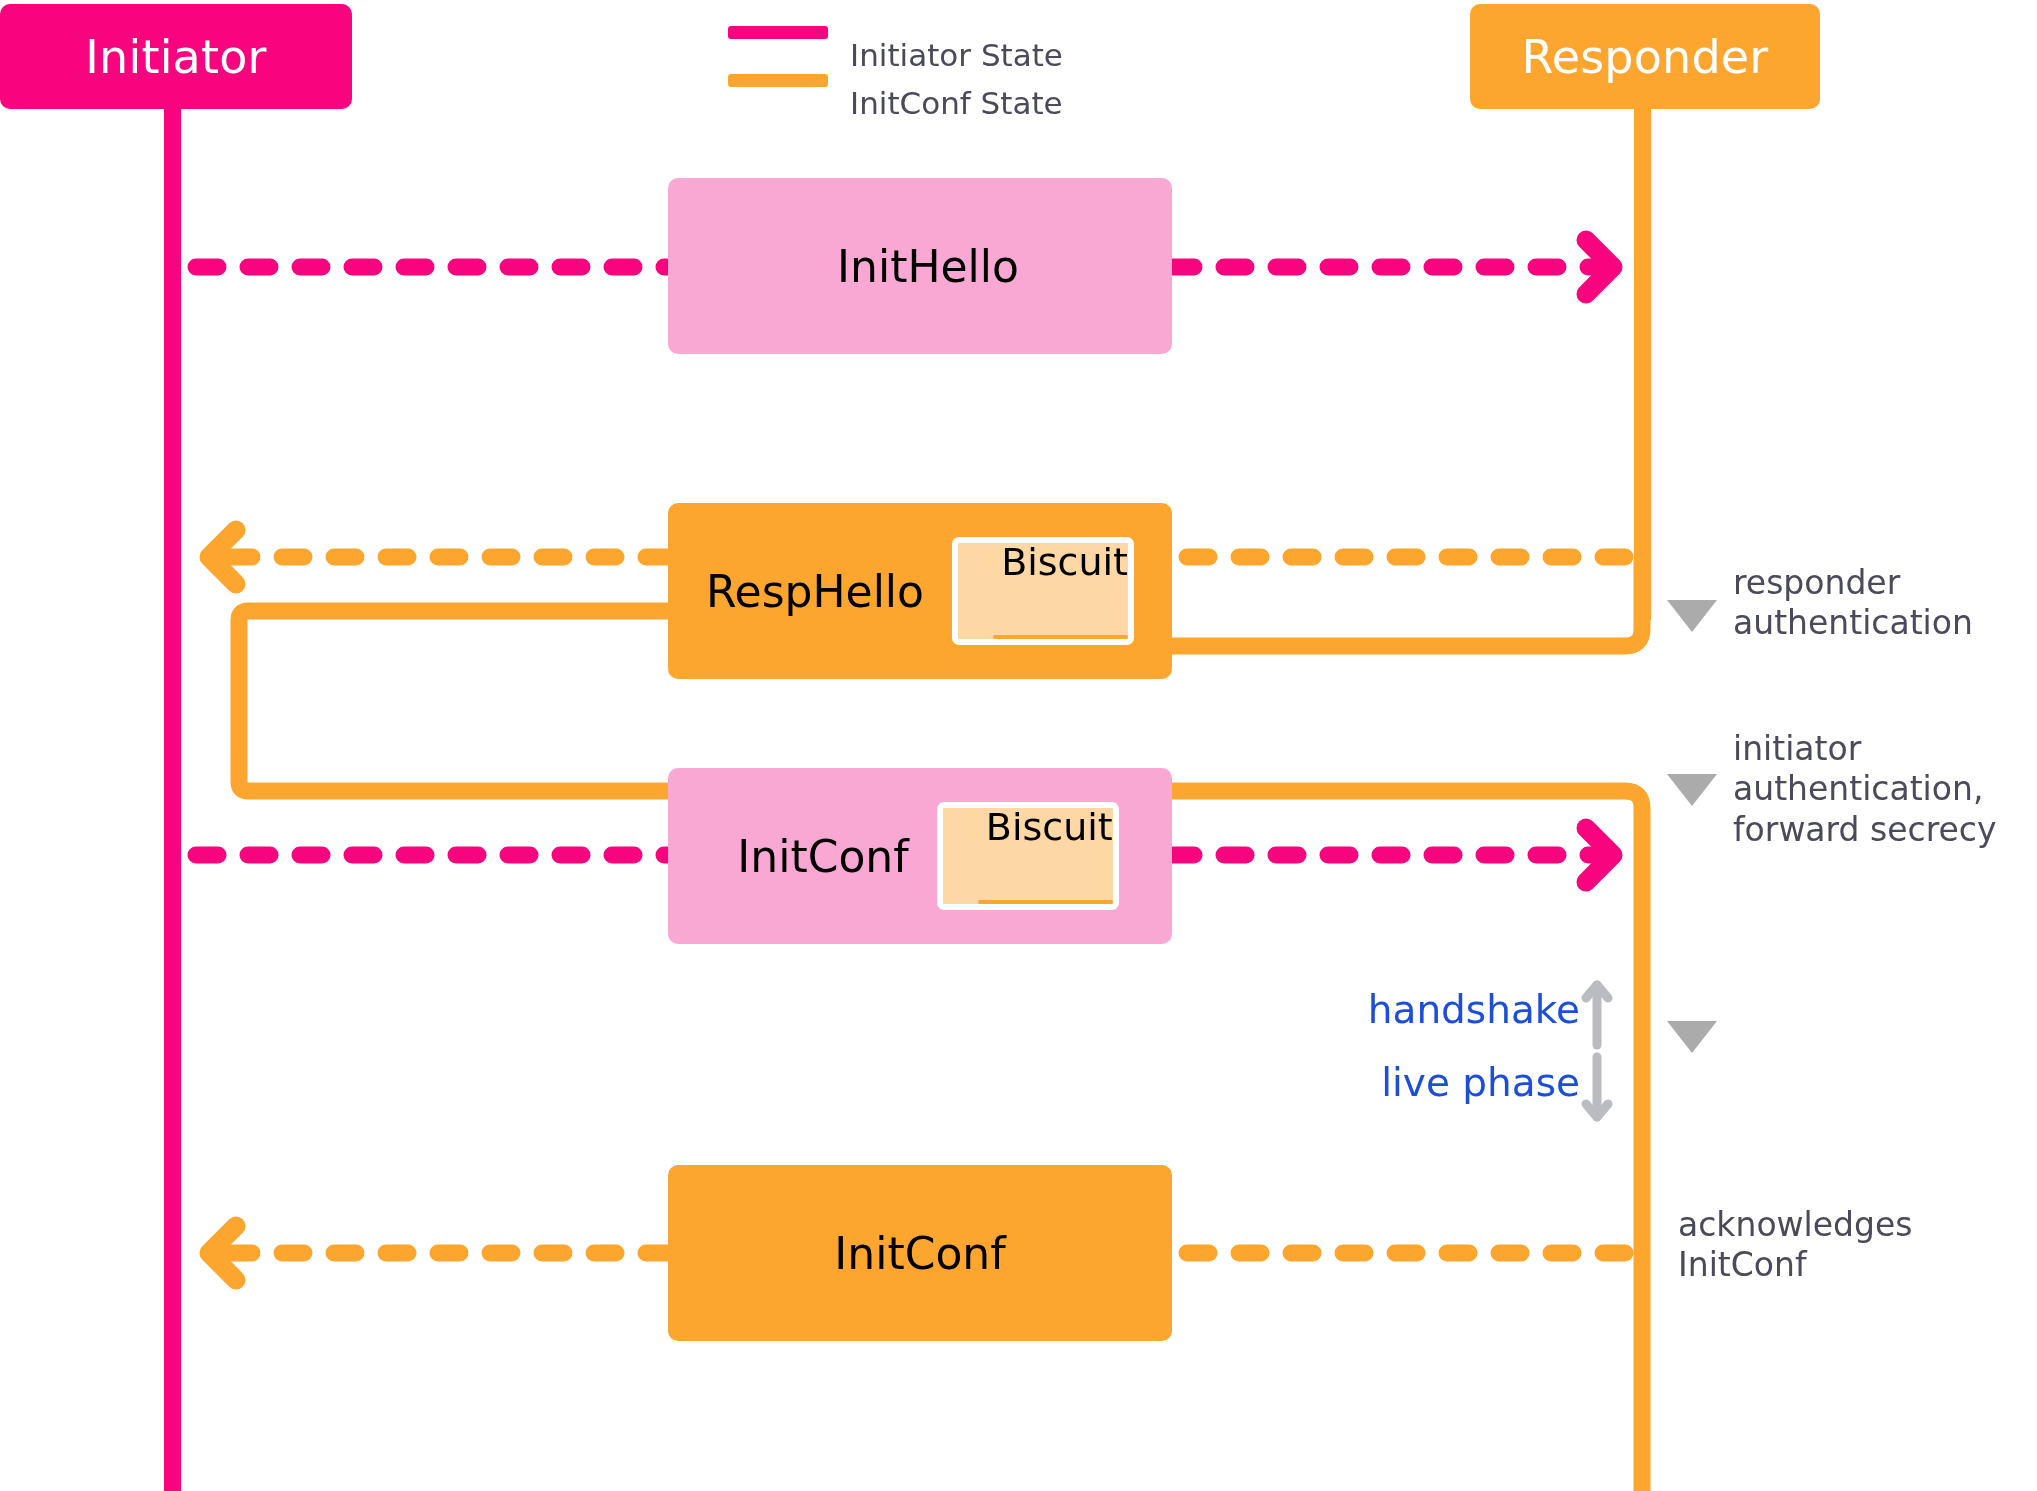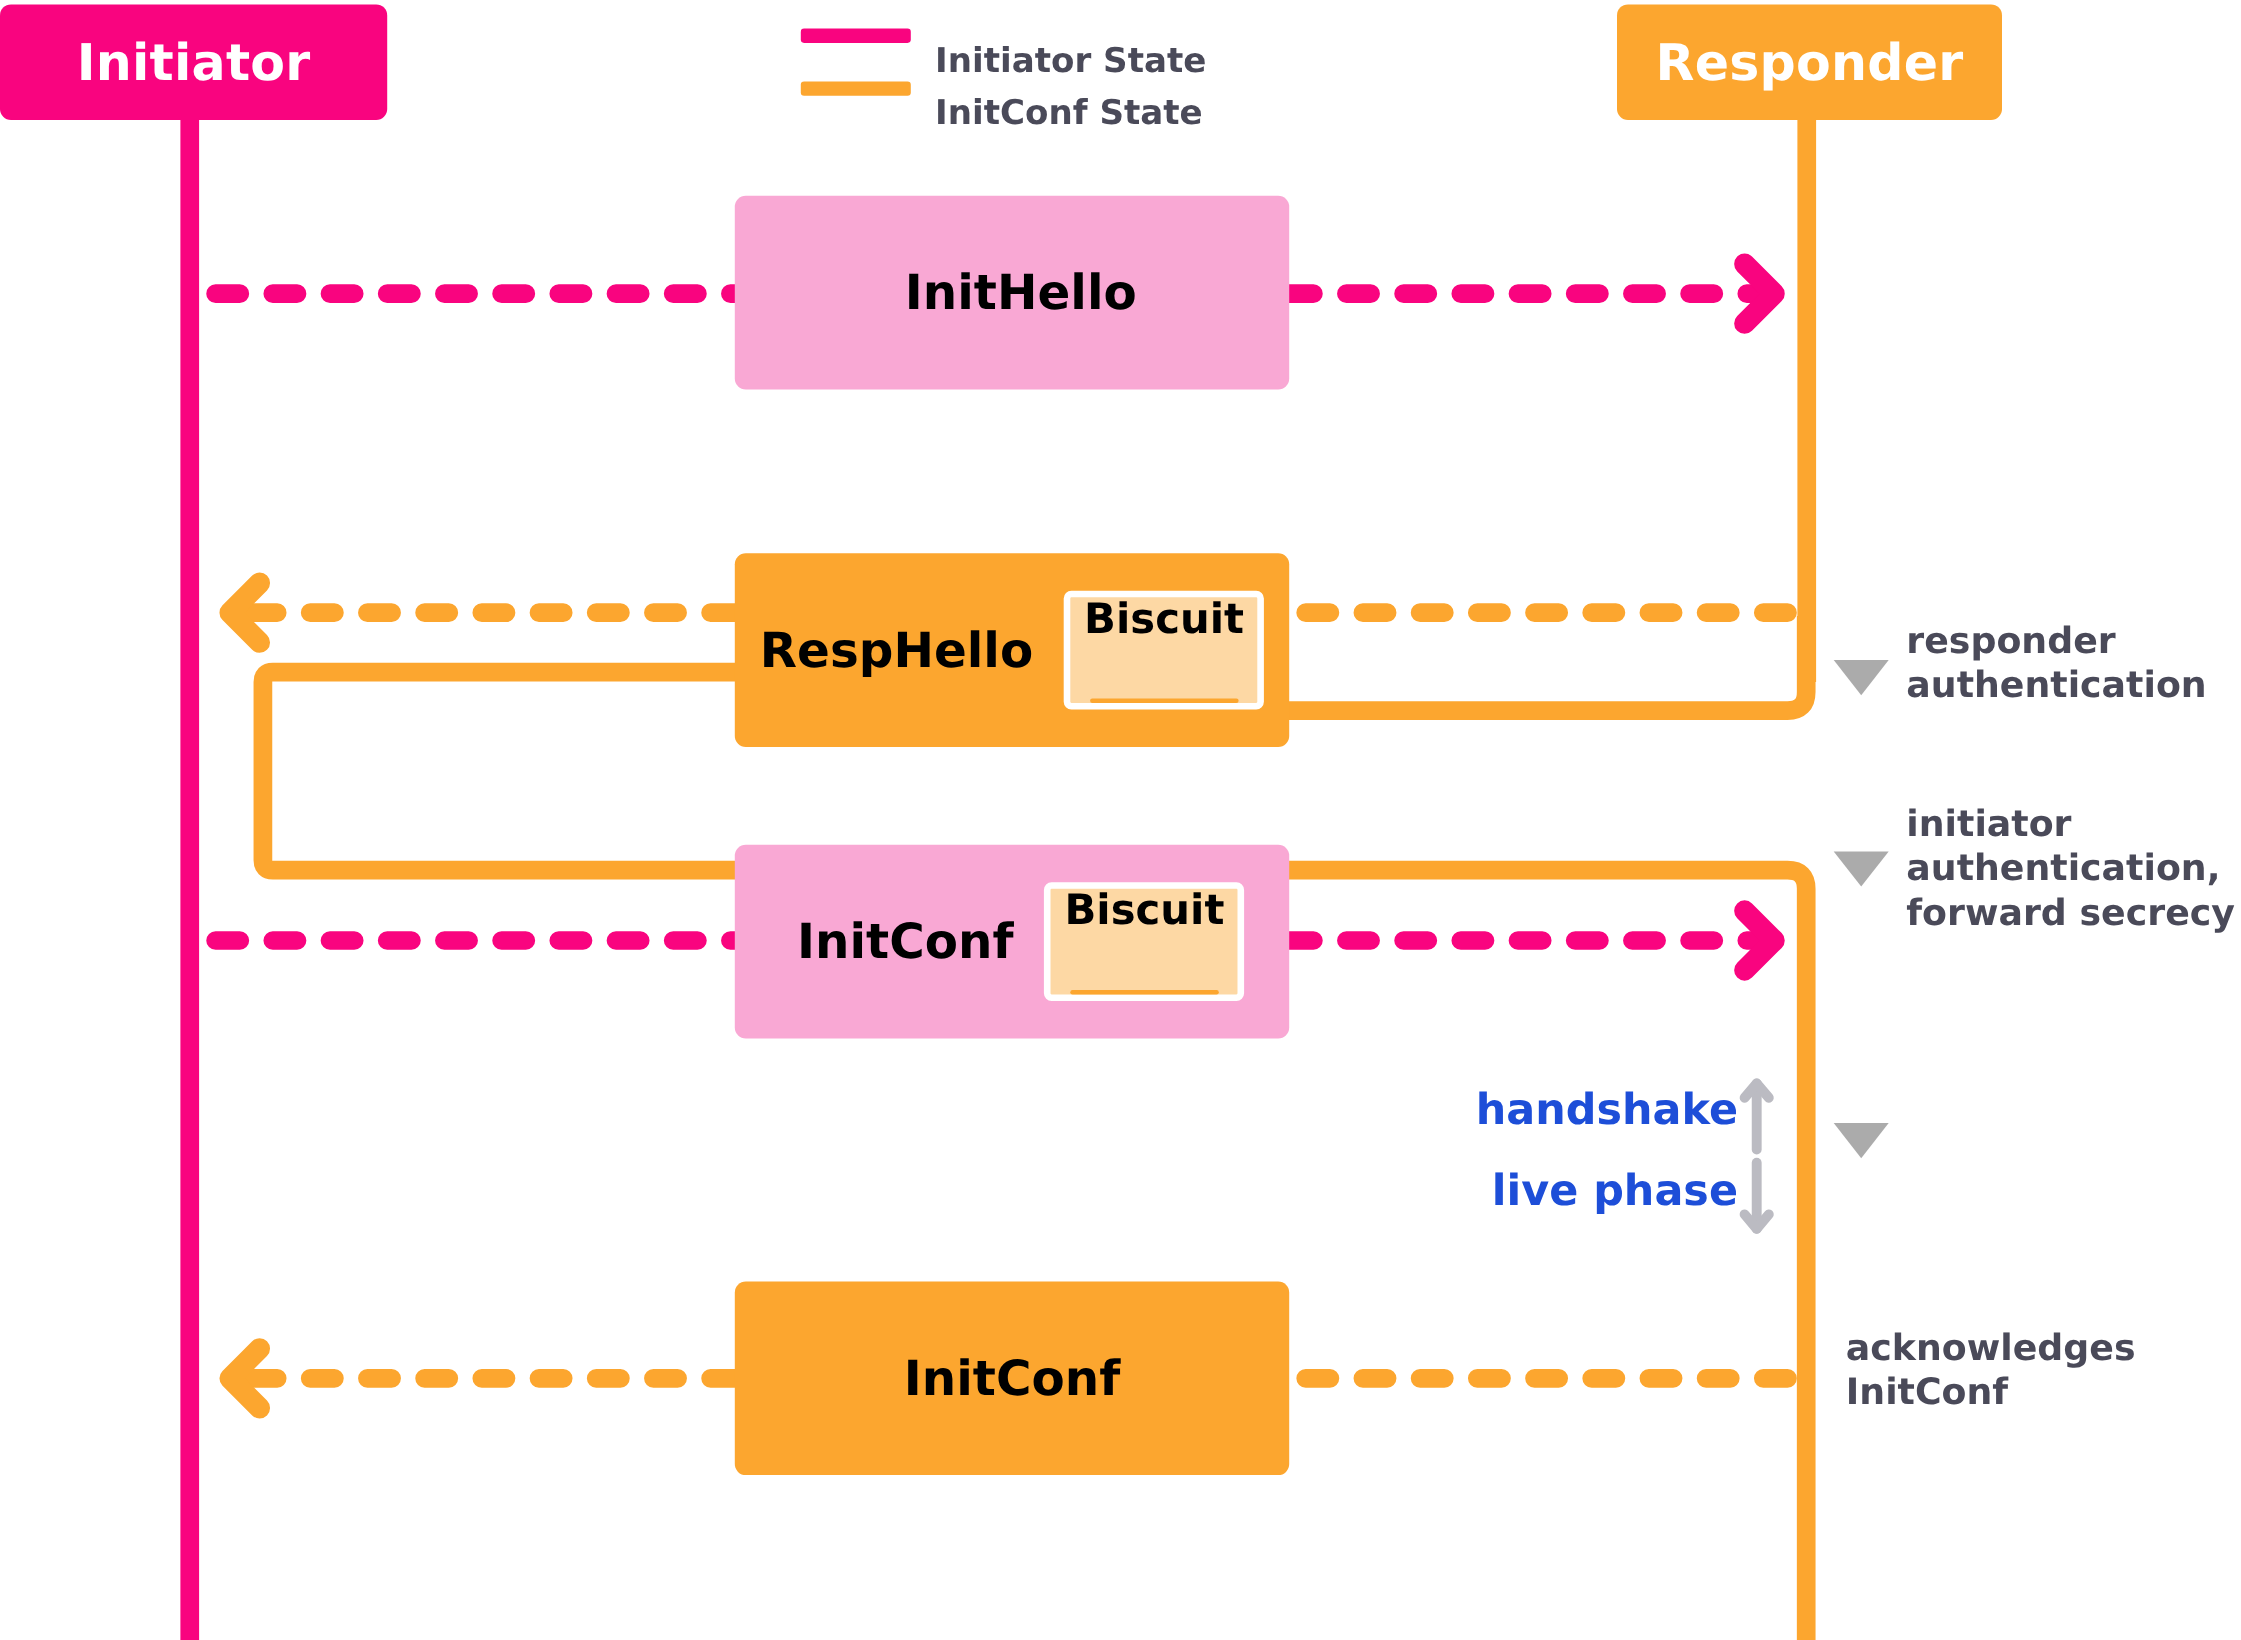--- a/index.html
+++ b/index.html
@@ -1,17 +1,17 @@
 <!DOCTYPE html>
 <html><head>
 <meta charset="utf-8">
 <style>
   html,body{margin:0;padding:0;background:#ffffff;}
   body{width:2037px;height:1491px;font-family:"DejaVu Sans",sans-serif;overflow:hidden;}
-  #stage{position:relative;width:2037px;height:1491px;background:#fff;font-weight:bold;}
+  #stage{position:relative;width:2037px;height:1491px;background:#fff;}
   svg#wires{position:absolute;left:0;top:0;width:2037px;height:1491px;}
 
   .actor{
     position:absolute;display:flex;align-items:center;justify-content:center;
     border-radius:10px;color:#ffffff;font-size:46px;letter-spacing:.2px;
   }
   .actor.initiator{left:0px;top:4px;width:352px;height:105px;background:#F9047F;}
   .actor.responder{left:1470px;top:4px;width:350px;height:105px;background:#FCA62F;}
 
   .legend{position:absolute;left:728px;top:8px;width:430px;}
@@ -21,21 +21,21 @@
 
   .msg{
     position:absolute;display:flex;align-items:center;justify-content:center;
     border-radius:10px;font-size:44px;color:#000;box-sizing:border-box;
   }
   .msg .msg-label{white-space:nowrap;}
   .msg.pink{background:#f9a8d4;padding-left:16px;}
   .msg.orange{background:#FCA62F;}
 
   .biscuit{
-    display:flex;flex-direction:column;align-items:center;justify-content:center;
+    display:flex;flex-direction:column;align-items:flex-end;justify-content:center;
     background:#FDD8A4;border:6px solid #ffffff;border-radius:7px;
     width:182px;height:108px;box-sizing:border-box;margin-left:28px;gap:43px;
   }
   .biscuit-label{font-size:38px;color:#000;line-height:1;}
   .biscuit-bar{width:135px;height:17px;border-radius:9px;background:#FCA62F;margin-top:11px;}
 
   .note{position:absolute;font-size:33px;line-height:1.22;color:#4a4a59;white-space:pre-line;}
 
   .tri{position:absolute;width:0;height:0;border-left:25px solid transparent;
        border-right:25px solid transparent;border-top:32px solid #ABABAB;}

